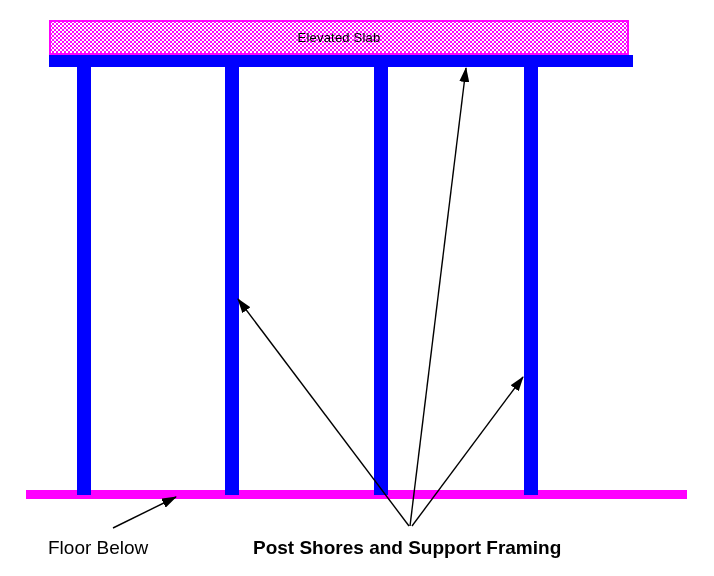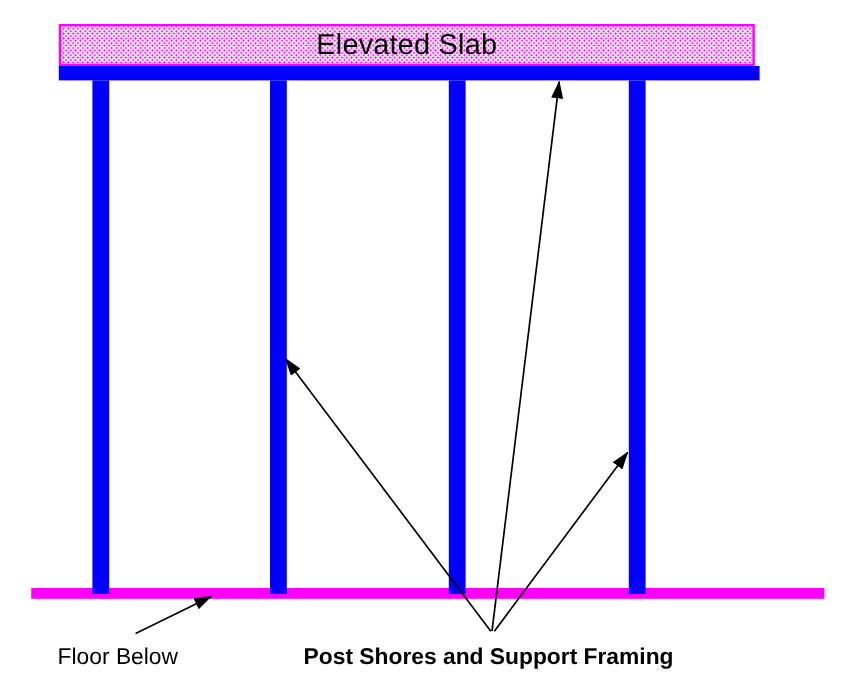--- a/index.html
+++ b/index.html
@@ -32,21 +32,21 @@
     background-image:
       radial-gradient(circle, var(--magenta) 0.7px, rgba(255,255,255,0) 1.1px),
       radial-gradient(circle, var(--magenta) 0.7px, rgba(255,255,255,0) 1.1px);
     background-size: 4px 4px, 4px 4px;
     background-position: 0 0, 2px 2px;
     display: flex;
     align-items: center;
     justify-content: center;
   }
   .slab-label {
-    font-size: 24px;
+    font-size: 13px;
     line-height: 1;
     color: var(--ink);
     letter-spacing: 0.2px;
   }
 
   
   .beam {
     position: absolute;
     left: 49px; top: 55px;
     width: 584px; height: 12px;

